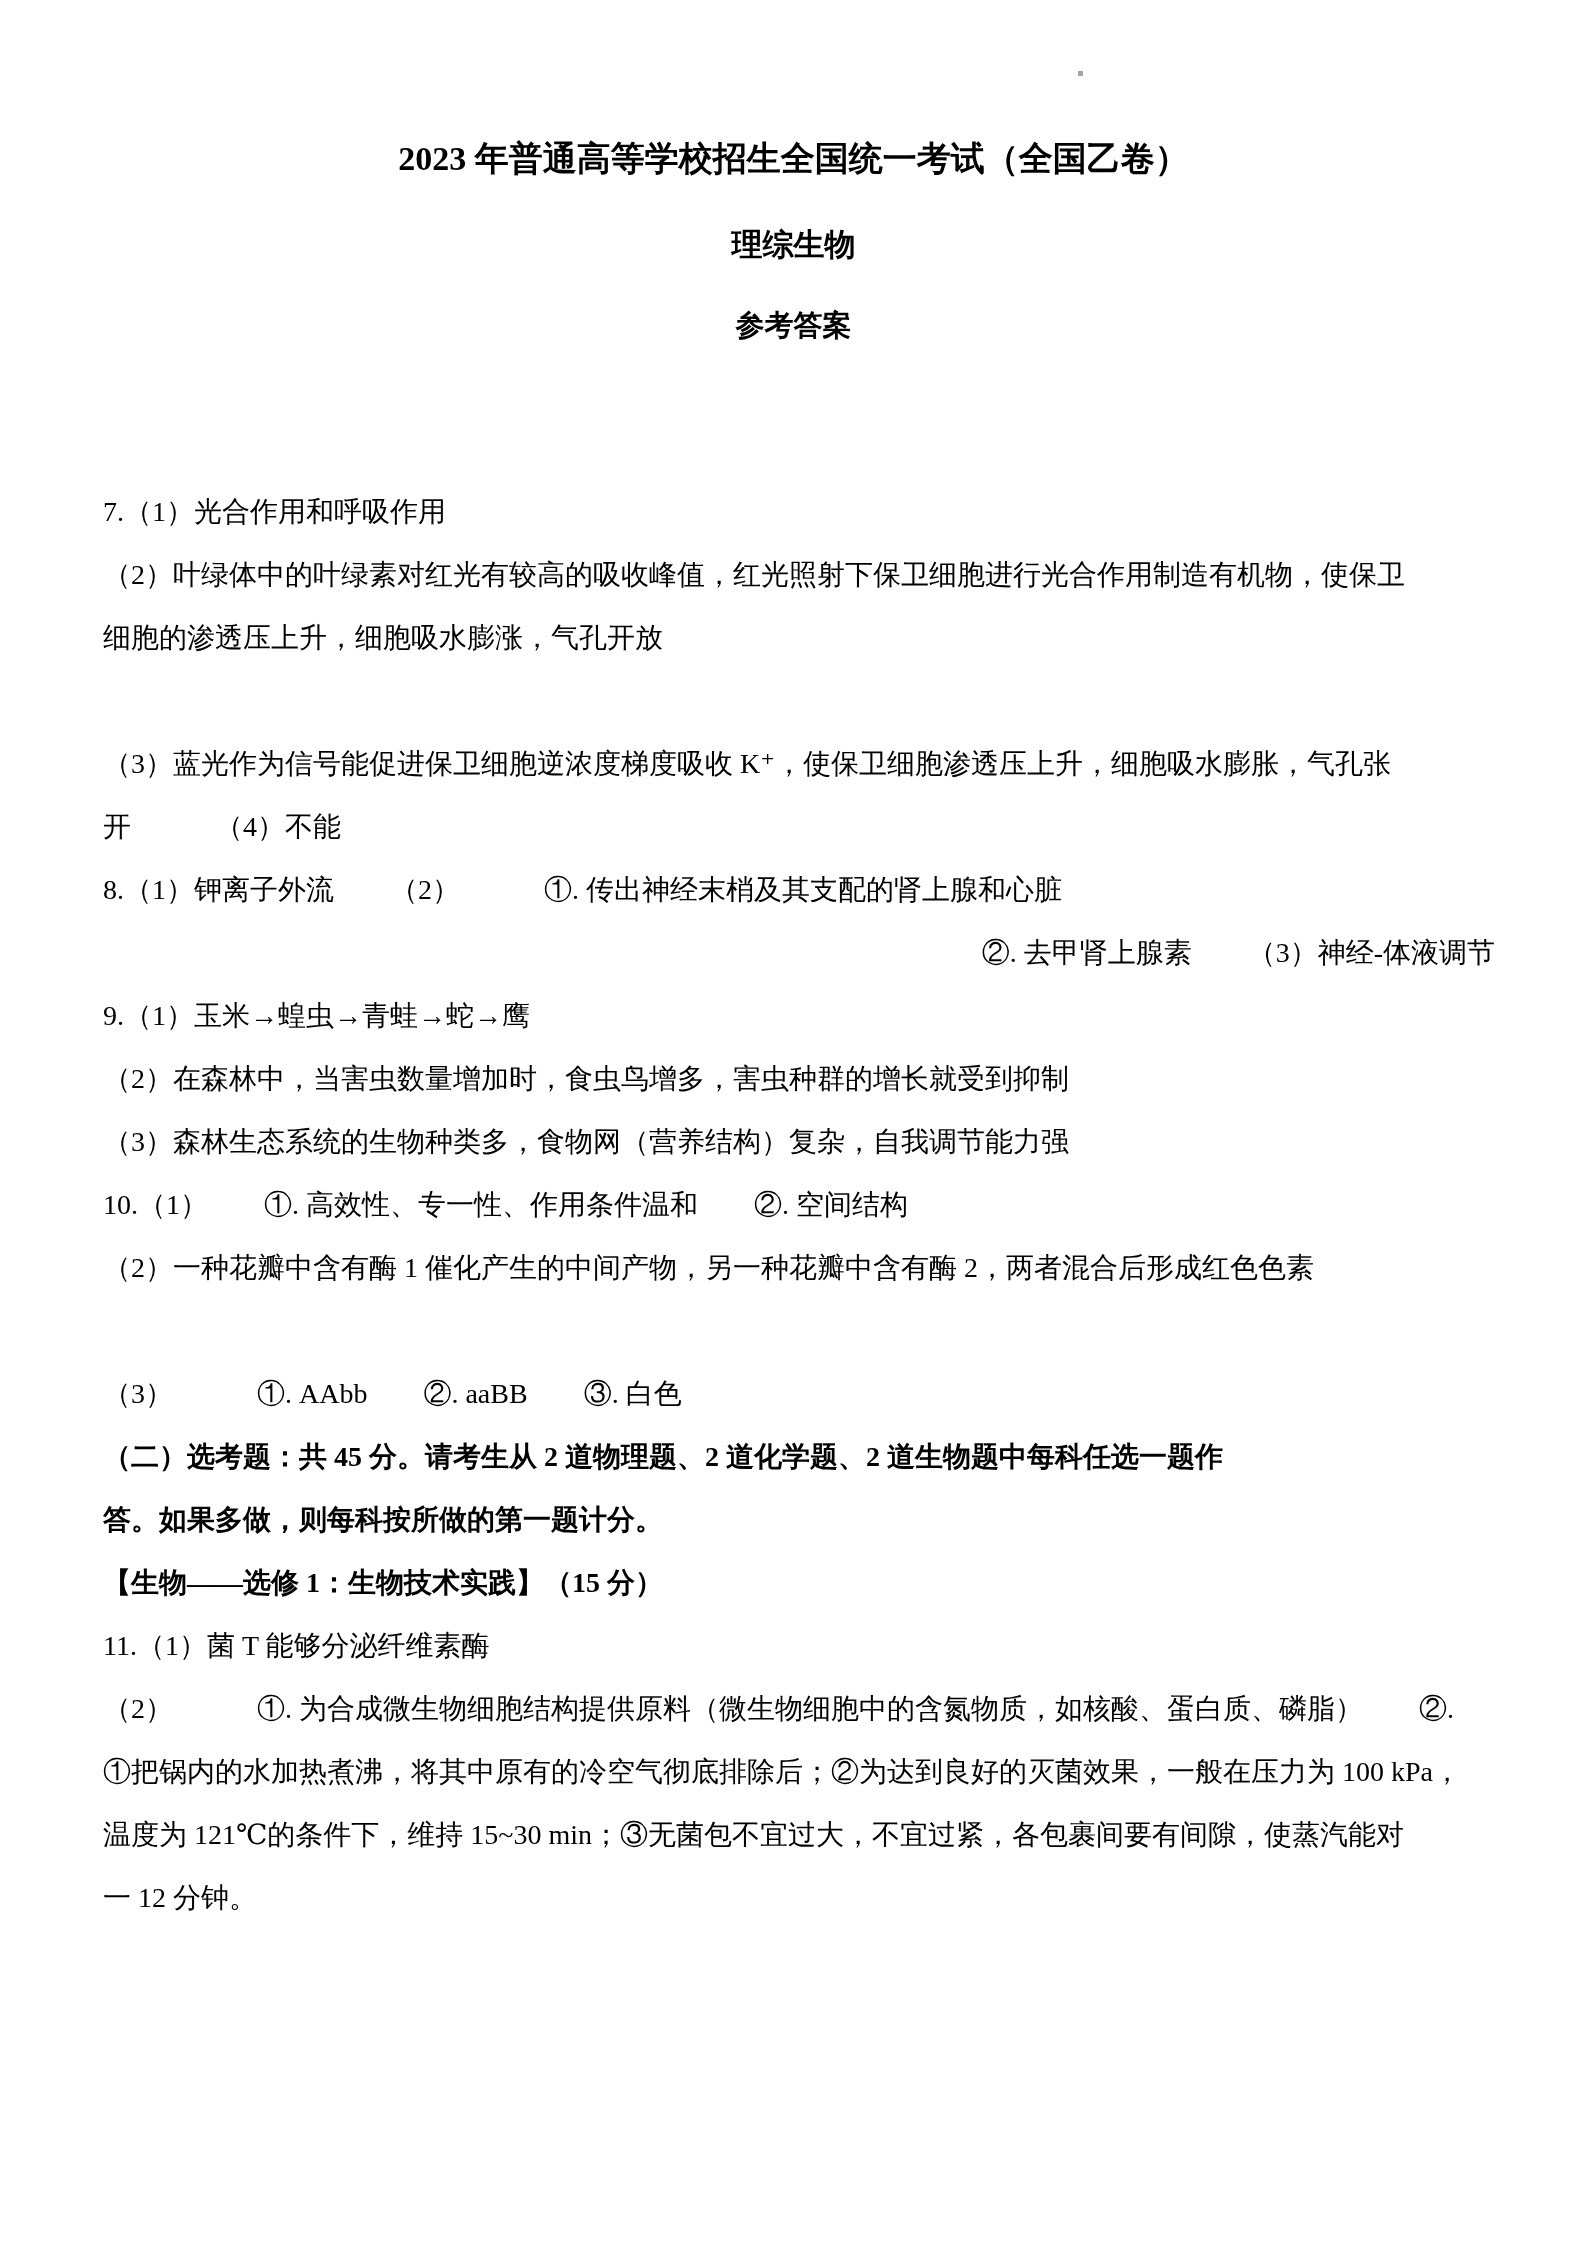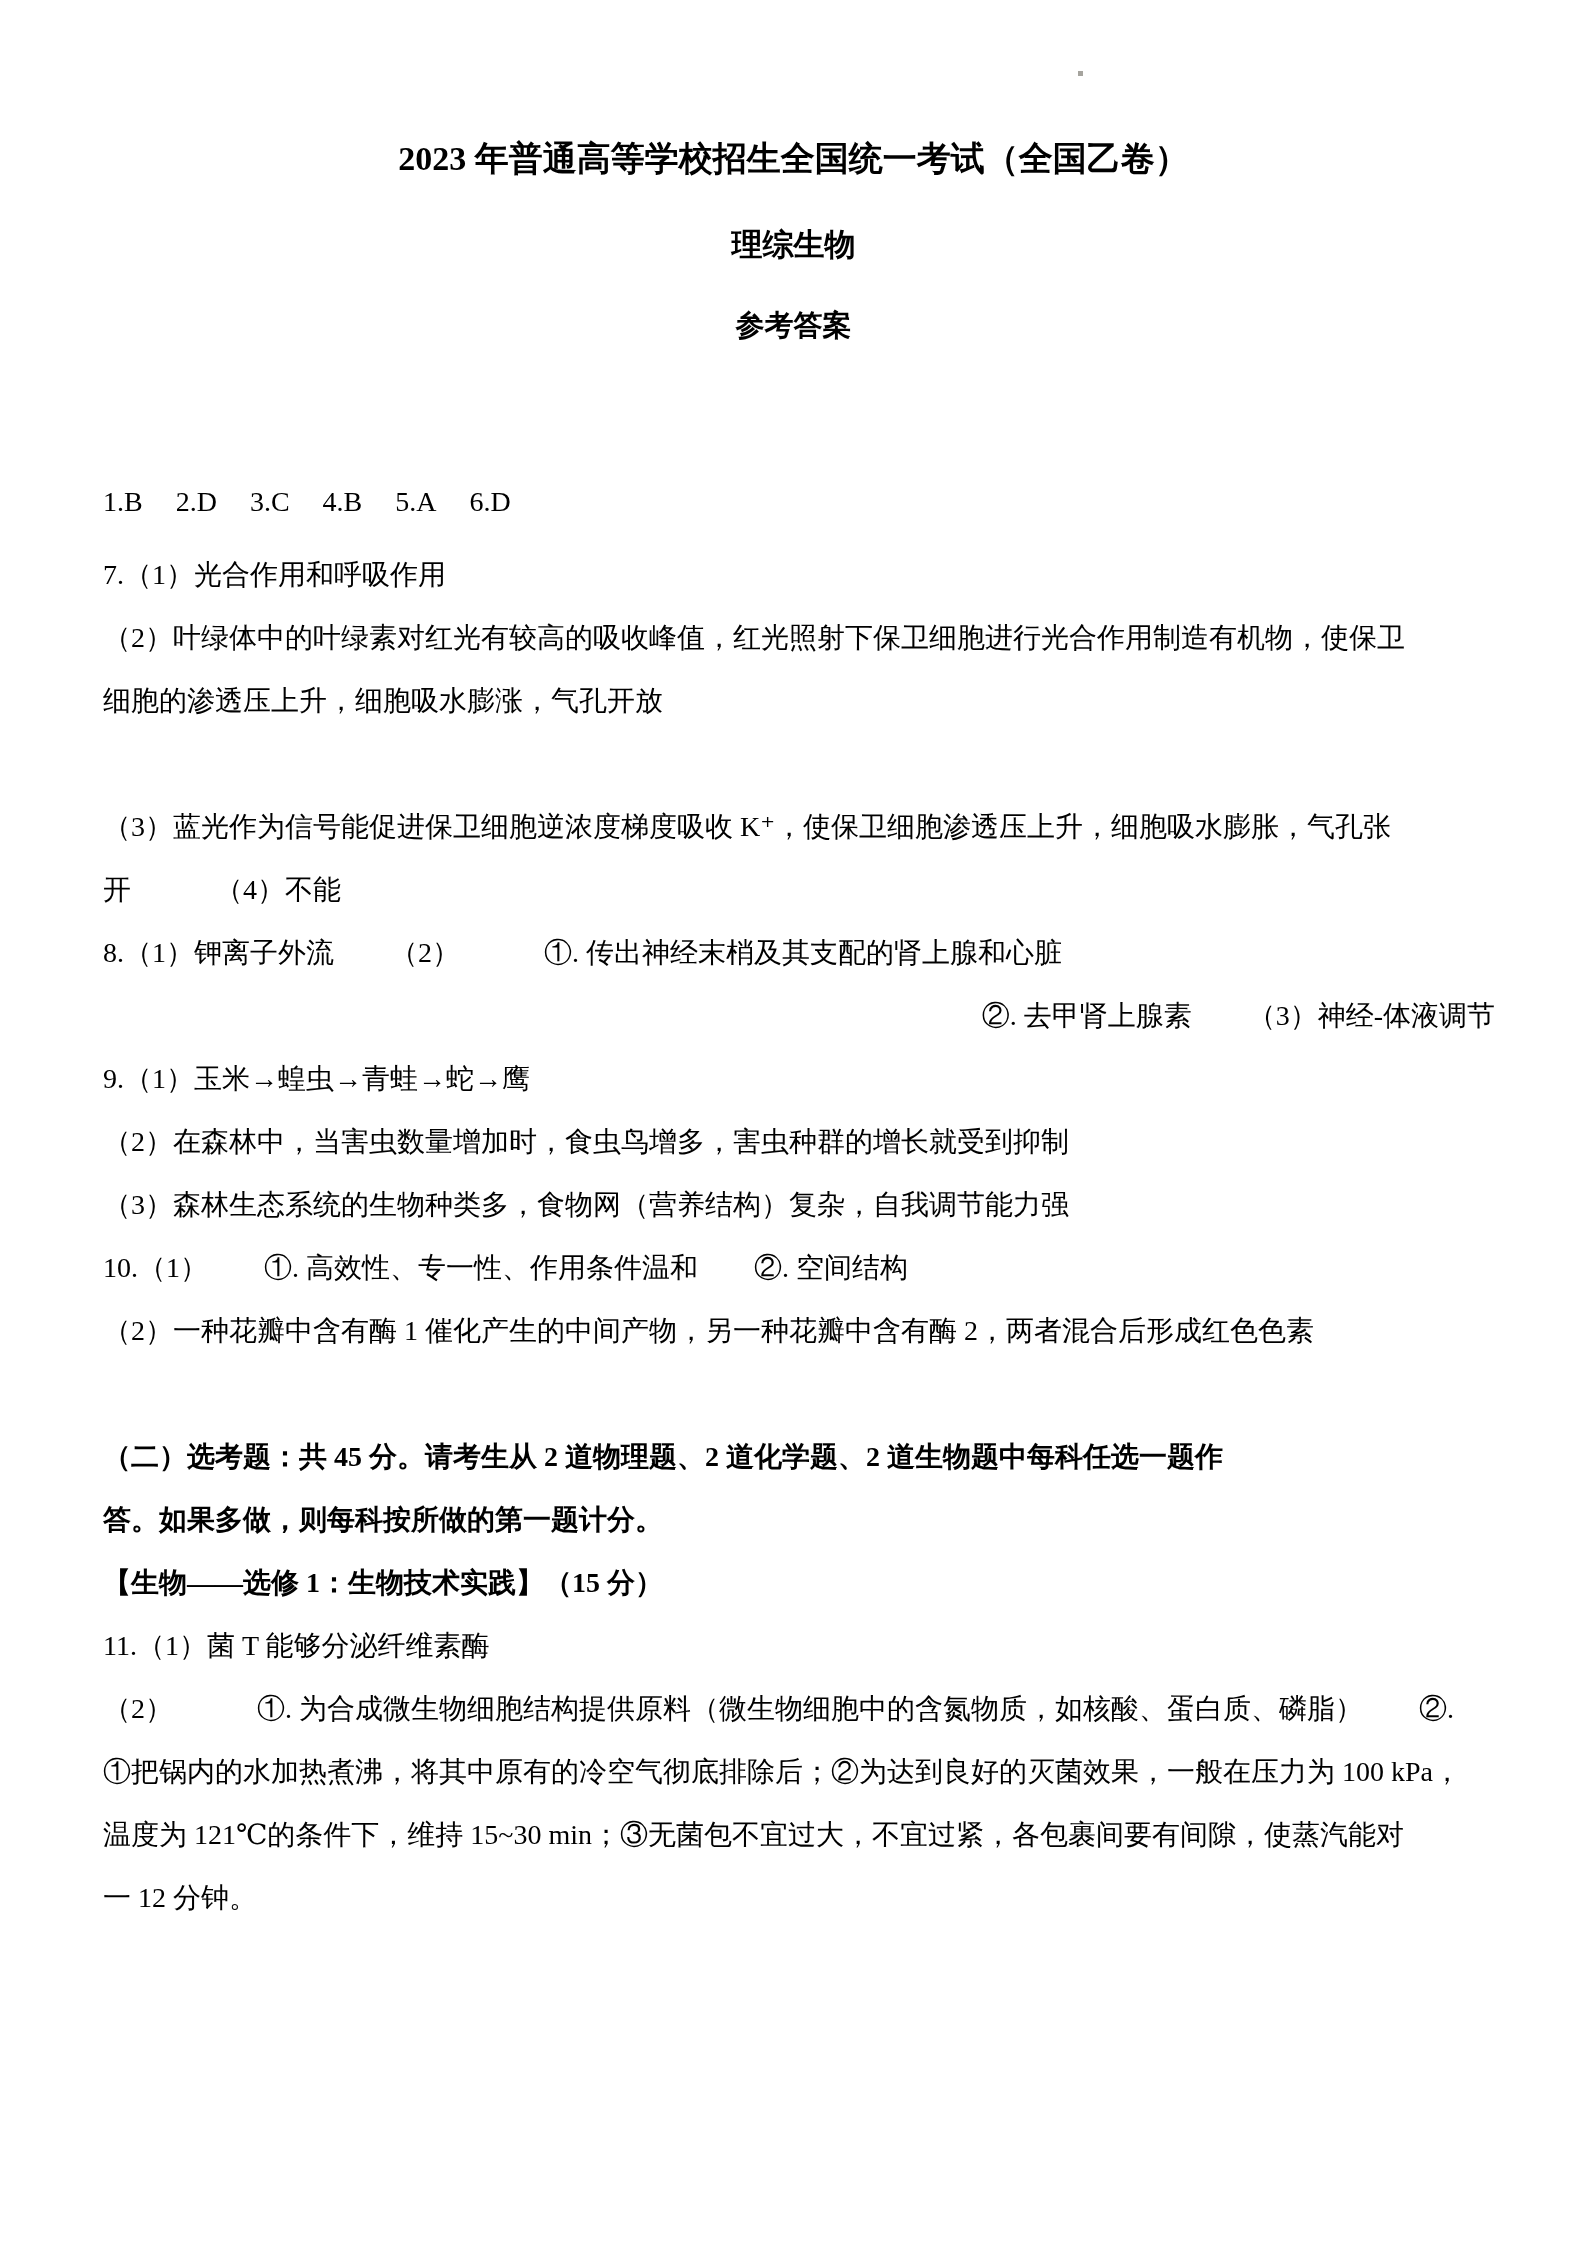--- a/index.html
+++ b/index.html
@@ -71,43 +71,36 @@
 <div class="page">
 
   <span class="stray-dot"></span>
 
   <div class="hdr hdr-title">2023 年普通高等学校招生全国统一考试（全国乙卷）</div>
   <div class="hdr hdr-section">参考答案</div>
   <div class="hdr hdr-subject">理综生物</div>
 
   <div class="doc-body">
 
-    <div class="choices">
-      <span>1.B</span>
-      <span>2.D</span>
-      <span>3.C</span>
-      <span>4.B</span>
-      <span>5.A</span>
-      <span>6.D</span>
-    </div>
 
     <div class="line first">7.（1）光合作用和呼吸作用</div>
     <div class="line">（2）叶绿体中的叶绿素对红光有较高的吸收峰值，红光照射下保卫细胞进行光合作用制造有机物，使保卫</div>
     <div class="line">细胞的渗透压上升，细胞吸水膨涨，气孔开放</div>
     <div class="line sp"></div>
     <div class="line">（3）蓝光作为信号能促进保卫细胞逆浓度梯度吸收 K⁺，使保卫细胞渗透压上升，细胞吸水膨胀，气孔张</div>
     <div class="line">开　　　（4）不能</div>
     <div class="line">8.（1）钾离子外流　　（2）　　　①. 传出神经末梢及其支配的肾上腺和心脏</div>
     <div class="line ind">②. 去甲肾上腺素　　（3）神经-体液调节</div>
     <div class="line">9.（1）玉米→蝗虫→青蛙→蛇→鹰</div>
     <div class="line">（2）在森林中，当害虫数量增加时，食虫鸟增多，害虫种群的增长就受到抑制</div>
     <div class="line">（3）森林生态系统的生物种类多，食物网（营养结构）复杂，自我调节能力强</div>
     <div class="line">10.（1）　　①. 高效性、专一性、作用条件温和　　②. 空间结构</div>
     <div class="line">（2）一种花瓣中含有酶 1 催化产生的中间产物，另一种花瓣中含有酶 2，两者混合后形成红色色素</div>
     <div class="line sp"></div>
+    <div class="line">（3）　　　①. AAbb　　②. aaBB　　③. 白色</div>
     <div class="line b">（二）选考题：共 45 分。请考生从 2 道物理题、2 道化学题、2 道生物题中每科任选一题作</div>
     <div class="line b">答。如果多做，则每科按所做的第一题计分。</div>
     <div class="line b">【生物——选修 1：生物技术实践】（15 分）</div>
     <div class="line">11.（1）菌 T 能够分泌纤维素酶</div>
     <div class="line">（2）　　　①. 为合成微生物细胞结构提供原料（微生物细胞中的含氮物质，如核酸、蛋白质、磷脂）　　②.</div>
     <div class="line">①把锅内的水加热煮沸，将其中原有的冷空气彻底排除后；②为达到良好的灭菌效果，一般在压力为 100 kPa，</div>
     <div class="line">温度为 121℃的条件下，维持 15~30 min；③无菌包不宜过大，不宜过紧，各包裹间要有间隙，使蒸汽能对</div>
     <div class="line">一 12 分钟。</div>
 
   </div>

